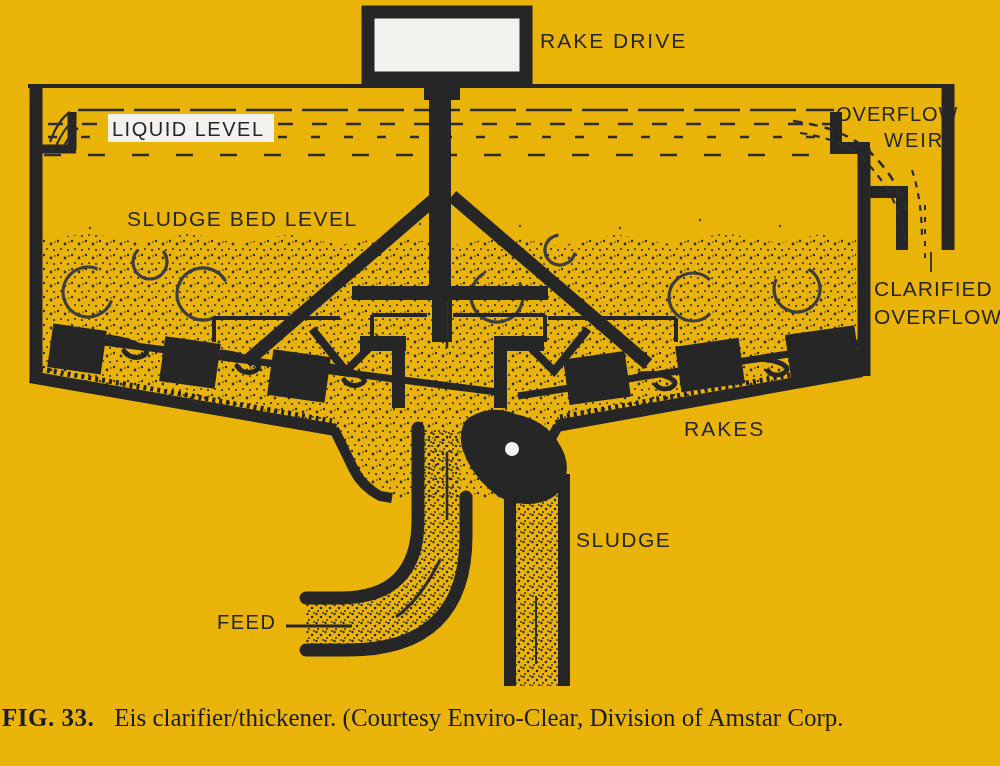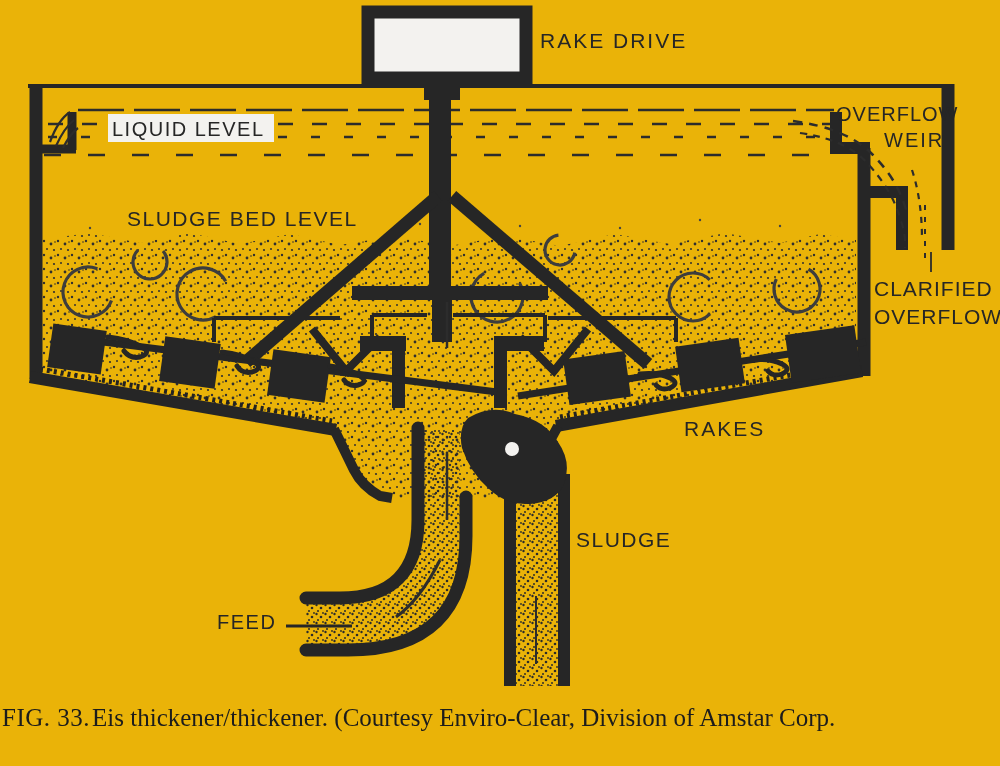--- a/index.html
+++ b/index.html
@@ -1,21 +1,21 @@
 <!DOCTYPE html>
 <html><head>
 <meta charset="utf-8">
 <style>
   html,body{margin:0;padding:0;}
   body{width:1000px;height:766px;background:#f3f2ef;font-family:"Liberation Sans",sans-serif;}
   .page{position:relative;width:1000px;height:766px;background:#eab308;overflow:hidden;}
   .diagram{position:absolute;left:0;top:0;}
   .caption{position:absolute;left:2px;top:704px;width:1004px;white-space:nowrap;overflow:hidden;
            font-family:"Liberation Serif",serif;font-size:25px;color:#1c1c1c;}
-  .caption .fig{font-weight:normal;margin-right:2px;letter-spacing:.5px;}
+  .caption .fig{font-weight:bold;margin-right:20px;letter-spacing:.5px;}
   svg text{fill:#262626;font-family:"Liberation Sans",sans-serif;}
 </style>
 </head>
 <body>
 
 <div class="page">
 
 <svg class="diagram" width="1000" height="766" viewBox="0 0 1000 766">
   <defs>
     <pattern id="stipA" width="14" height="14" patternUnits="userSpaceOnUse">
@@ -184,16 +184,16 @@
   <text x="884" y="147" font-size="20" letter-spacing="2">WEIR</text>
   <text x="874" y="296" font-size="21" letter-spacing="1">CLARIFIED</text>
   <text x="874" y="324" font-size="21" letter-spacing="1">OVERFLOW</text>
   <text x="684" y="436" font-size="21" letter-spacing="2">RAKES</text>
   <text x="576" y="547" font-size="21" letter-spacing="1.5">SLUDGE</text>
   <text x="217" y="629" font-size="20" letter-spacing="1.5">FEED</text>
   <path d="M 286,626 H 352" stroke="#262626" stroke-width="3" fill="none"></path>
 </svg>
 
 <div class="caption">
-  <span class="fig">FIG. 33.</span><span>Eis thickener/thickener. (Courtesy Enviro-Clear, Division of Amstar Corp.</span>
+  <span class="fig">FIG. 33.</span><span>Eis clarifier/thickener. (Courtesy Enviro-Clear, Division of Amstar Corp.</span>
 </div>
 
 </div>
 
 </body></html>

